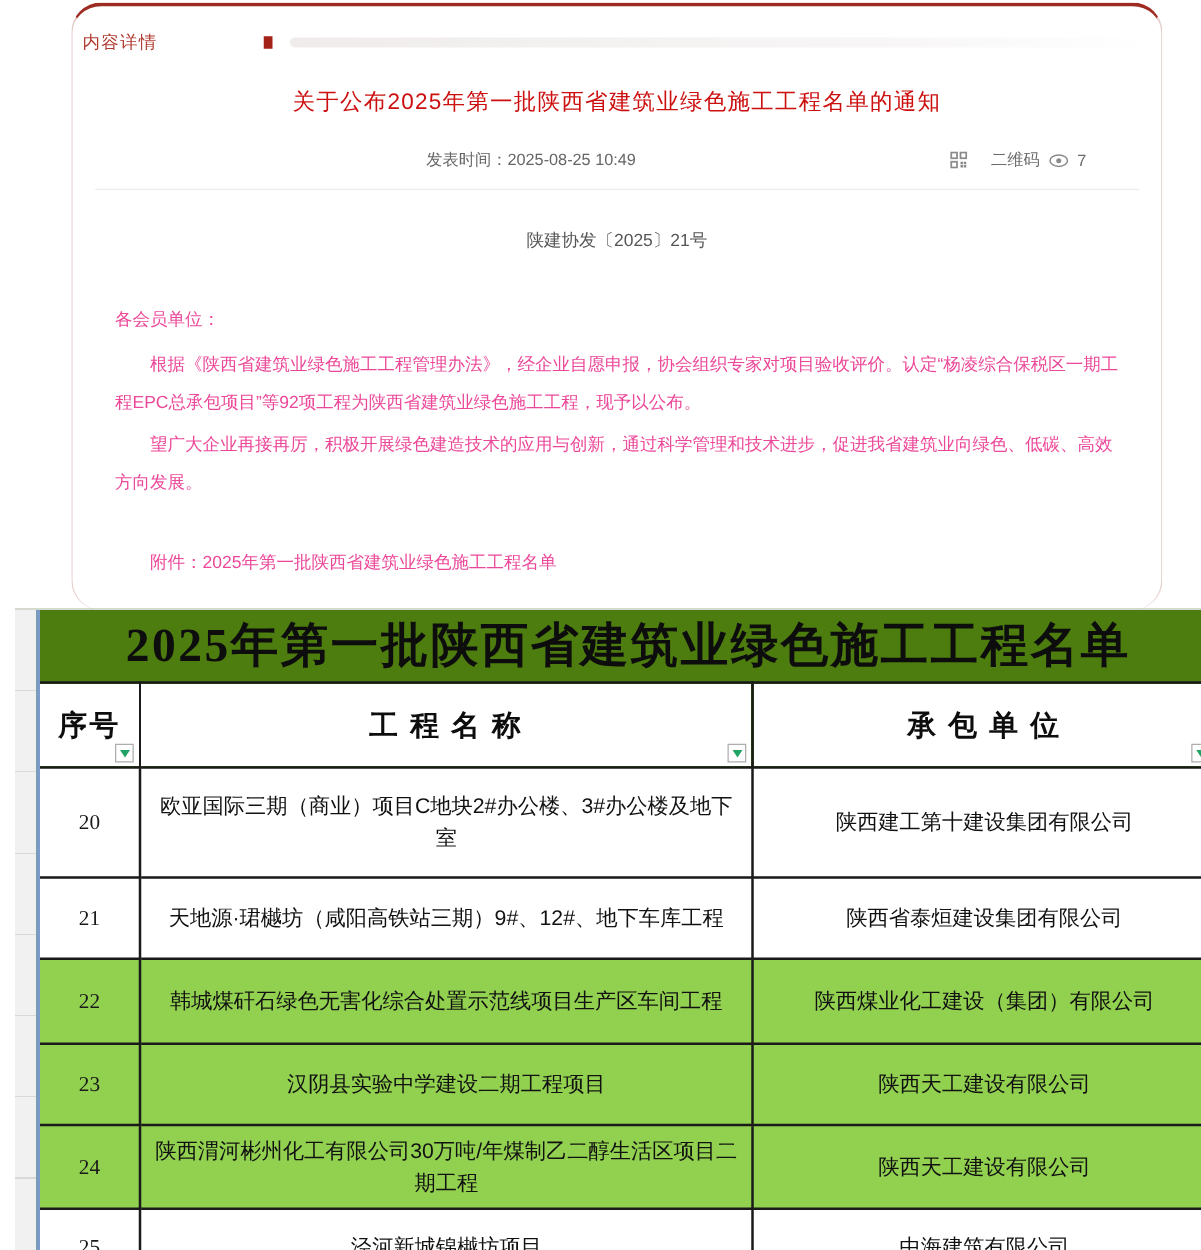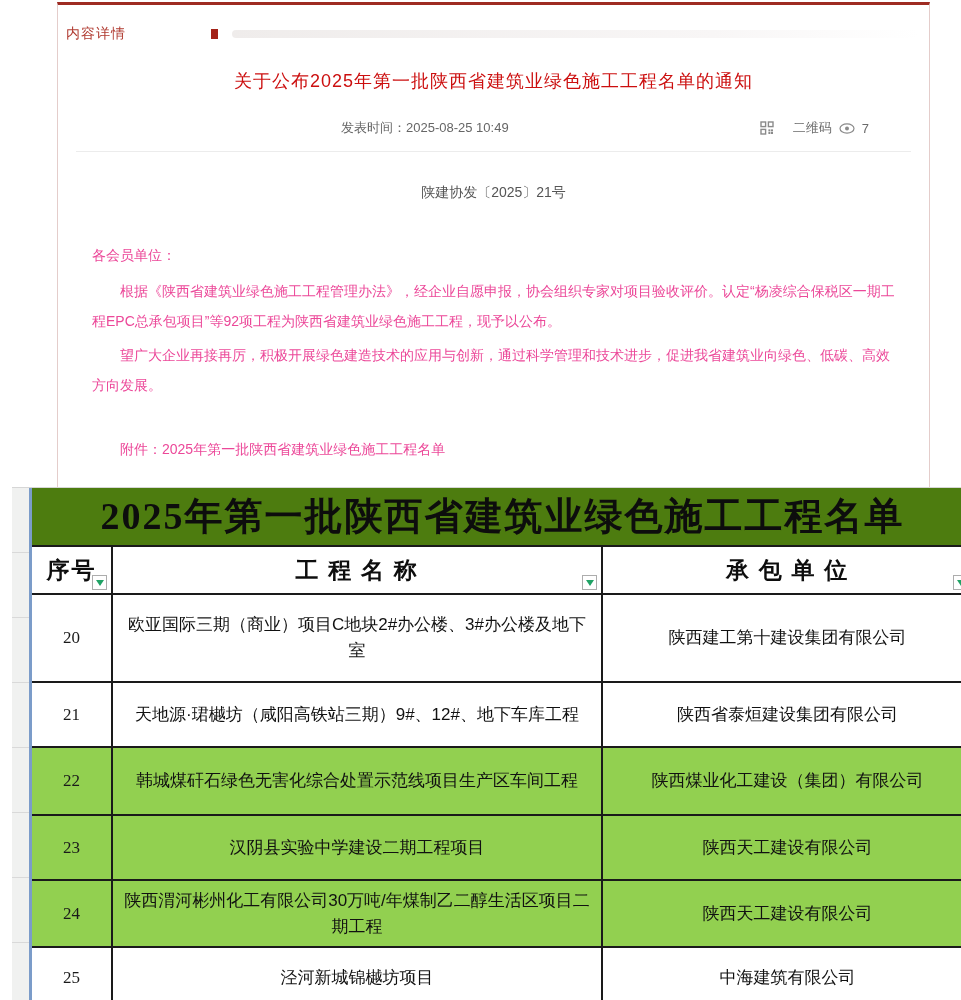--- a/index.html
+++ b/index.html
@@ -14,20 +14,21 @@
 
   
   .notice-box {
     position: absolute;
     left: 57px; top: 2px;
     width: 873px; height: 486px;
     border-top: 3px solid #9e2b22;
     border-left: 1px solid #e4cdcb;
     border-right: 1px solid #e4cdcb;
     background: #ffffff;
+    border-radius: 24px;
   }
   .notice-header {
     display: flex; align-items: center;
     padding: 20px 10px 0 8px;
   }
   .section-label {
     color: #b03a30; font-size: 14px; letter-spacing: 1px;
   }
   .section-bullet {
     width: 7px; height: 10px; background: #a32218;
@@ -105,21 +106,21 @@
   table.green-list col.c-project { width: 490px; }
   table.green-list col.c-contractor { width: 371px; }
   table.green-list th, table.green-list td {
     border: 2px solid #1a1a1a;
     border-left-width: 1px;
     text-align: center; vertical-align: middle;
     background: #ffffff;
   }
   table.green-list th:first-child, table.green-list td:first-child { border-left: none; }
   table.green-list th {
-    height: 48px; position: relative;
+    height: 68px; position: relative;
     font-family: "Liberation Serif", "DejaVu Serif", serif;
     font-weight: bold; font-size: 23px; color: #0d0d0d;
     letter-spacing: 2px;
   }
   .filter-btn {
     position: absolute; right: 4px; bottom: 3px;
     width: 15px; height: 15px;
     background: #ffffff; border: 1px solid #adadad;
     display: flex; align-items: center; justify-content: center;
     cursor: pointer;

